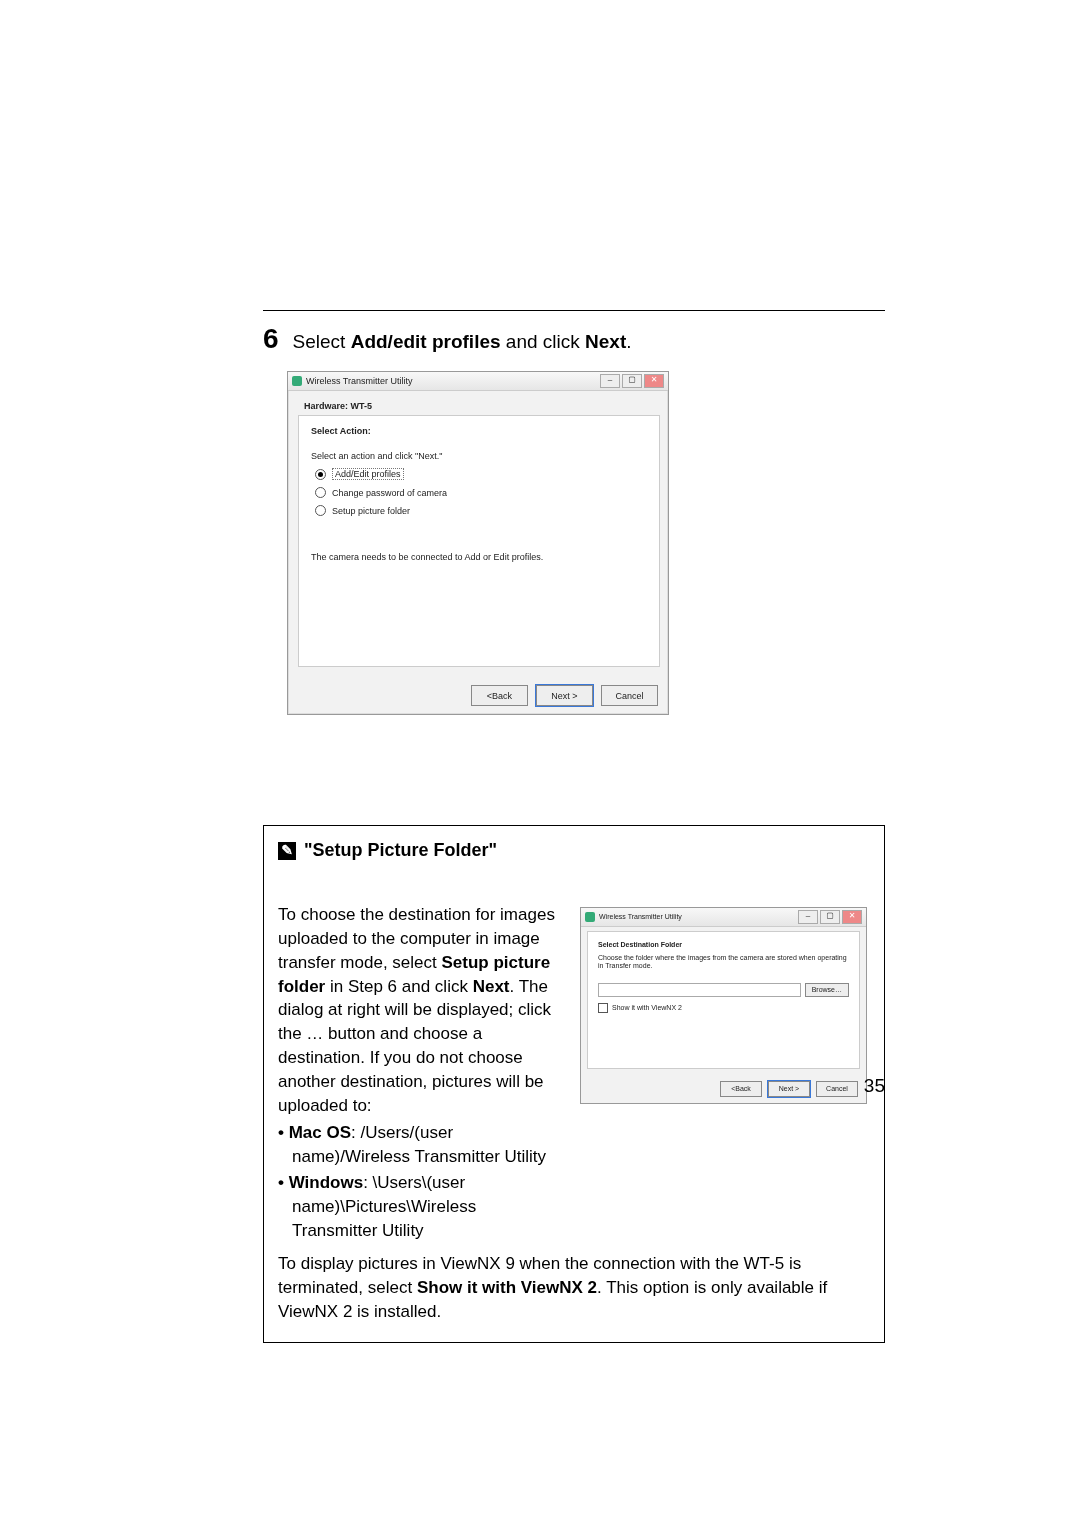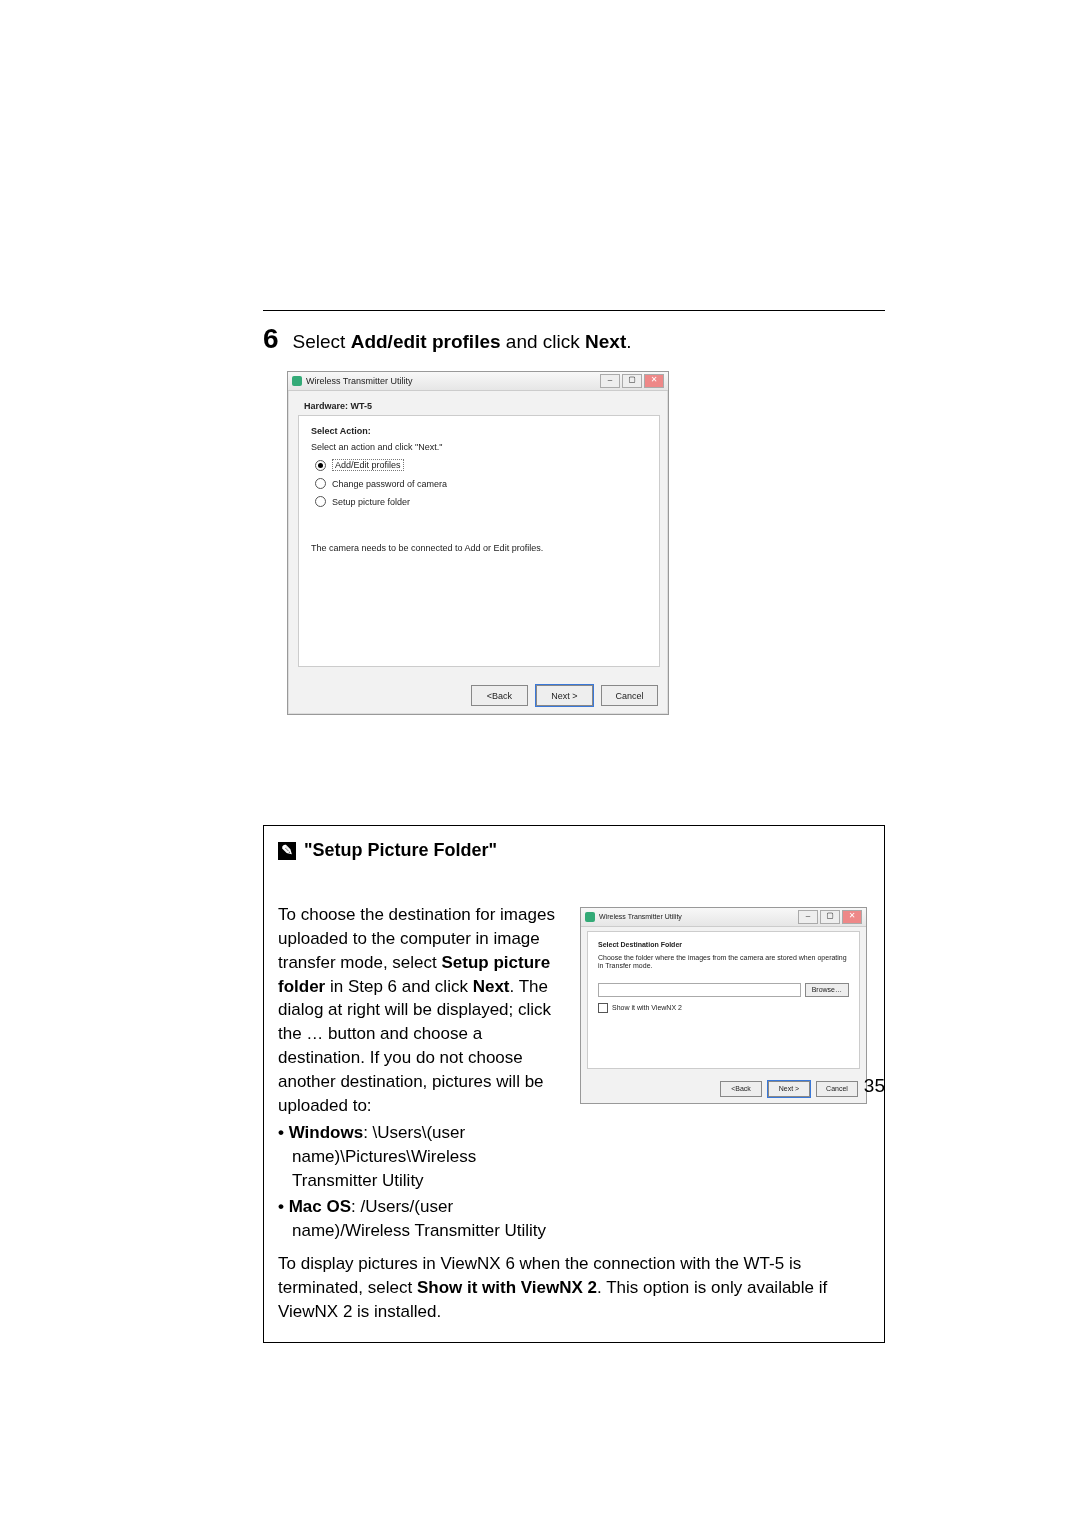--- a/index.html
+++ b/index.html
@@ -77,21 +77,21 @@
   .dlg-close { background:#e88; color:#fff; }
   .dlg-body { padding: 6px 8px 10px 10px; }
   .dlg-hardware { font-weight:700; padding: 4px 6px; }
   .dlg-inner {
     border: 1px solid #ccc;
     background: #fff;
     padding: 10px 12px;
     min-height: 230px;
     position: relative;
   }
-  .dlg-h { font-weight:700; margin-bottom:6px; }
+  .dlg-h { font-weight:700; margin-bottom:15px; }
   .dlg-sub { }
   .radiolist { margin-left: 4px; }
   .radio-row { display:flex; align-items:center; gap:6px; margin:7px 0; }
   .radio {
     width:9px; height:9px; border:1px solid #555; border-radius:50%;
     display:inline-flex; align-items:center; justify-content:center;
     flex:0 0 auto;
   }
   .radio.sel::after{
     content:""; width:5px; height:5px; border-radius:50%; background:#000; display:block;
@@ -240,22 +240,22 @@
 
   <div class="infobox">
     <div class="infobox-header">
       <span class="info-icon">✎</span>
       <span>"Setup Picture Folder"</span>
     </div>
     <div class="cols">
       <div class="col-text">
         <span>To choose the destination for images uploaded to the computer in image transfer mode, select </span><span class="b">Setup picture folder</span><span> in Step 6 and click </span><span class="b">Next</span><span>. The dialog at right will be displayed; click the … button and choose a destination. If you do not choose another destination, pictures will be uploaded to:</span>
         <ul class="defaults">
+          <li><span class="b">Mac OS</span><span>: /Users/(user name)/Wireless Transmitter Utility</span></li>
           <li><span class="b">Windows</span><span>: \Users\(user name)\Pictures\Wireless Transmitter Utility</span></li>
-          <li><span class="b">Mac OS</span><span>: /Users/(user name)/Wireless Transmitter Utility</span></li>
         </ul>
       </div>
       <div class="col-img">
 
         <div class="dialog2">
           <div class="dlg-titlebar">
             <div class="dlg-title-left">
               <span class="dlg-icon"></span>
               <span>Wireless Transmitter Utility</span>
             </div>
@@ -281,18 +281,18 @@
           </div>
           <div class="dlg2-buttons">
             <div class="dlg2-btn">&lt;Back</div>
             <div class="dlg2-btn def">Next &gt;</div>
             <div class="dlg2-btn">Cancel</div>
           </div>
         </div>
       </div>
     </div>
     <div>
-      <span>To display pictures in ViewNX 6 when the connection with the WT-5 is terminated, select </span><span class="b">Show it with ViewNX 2</span><span>. This option is only available if ViewNX 2 is installed.</span>
+      <span>To display pictures in ViewNX 9 when the connection with the WT-5 is terminated, select </span><span class="b">Show it with ViewNX 2</span><span>. This option is only available if ViewNX 2 is installed.</span>
     </div>
   </div>
 
   <div class="page-num">35</div>
 </div>
 
 </body></html>

